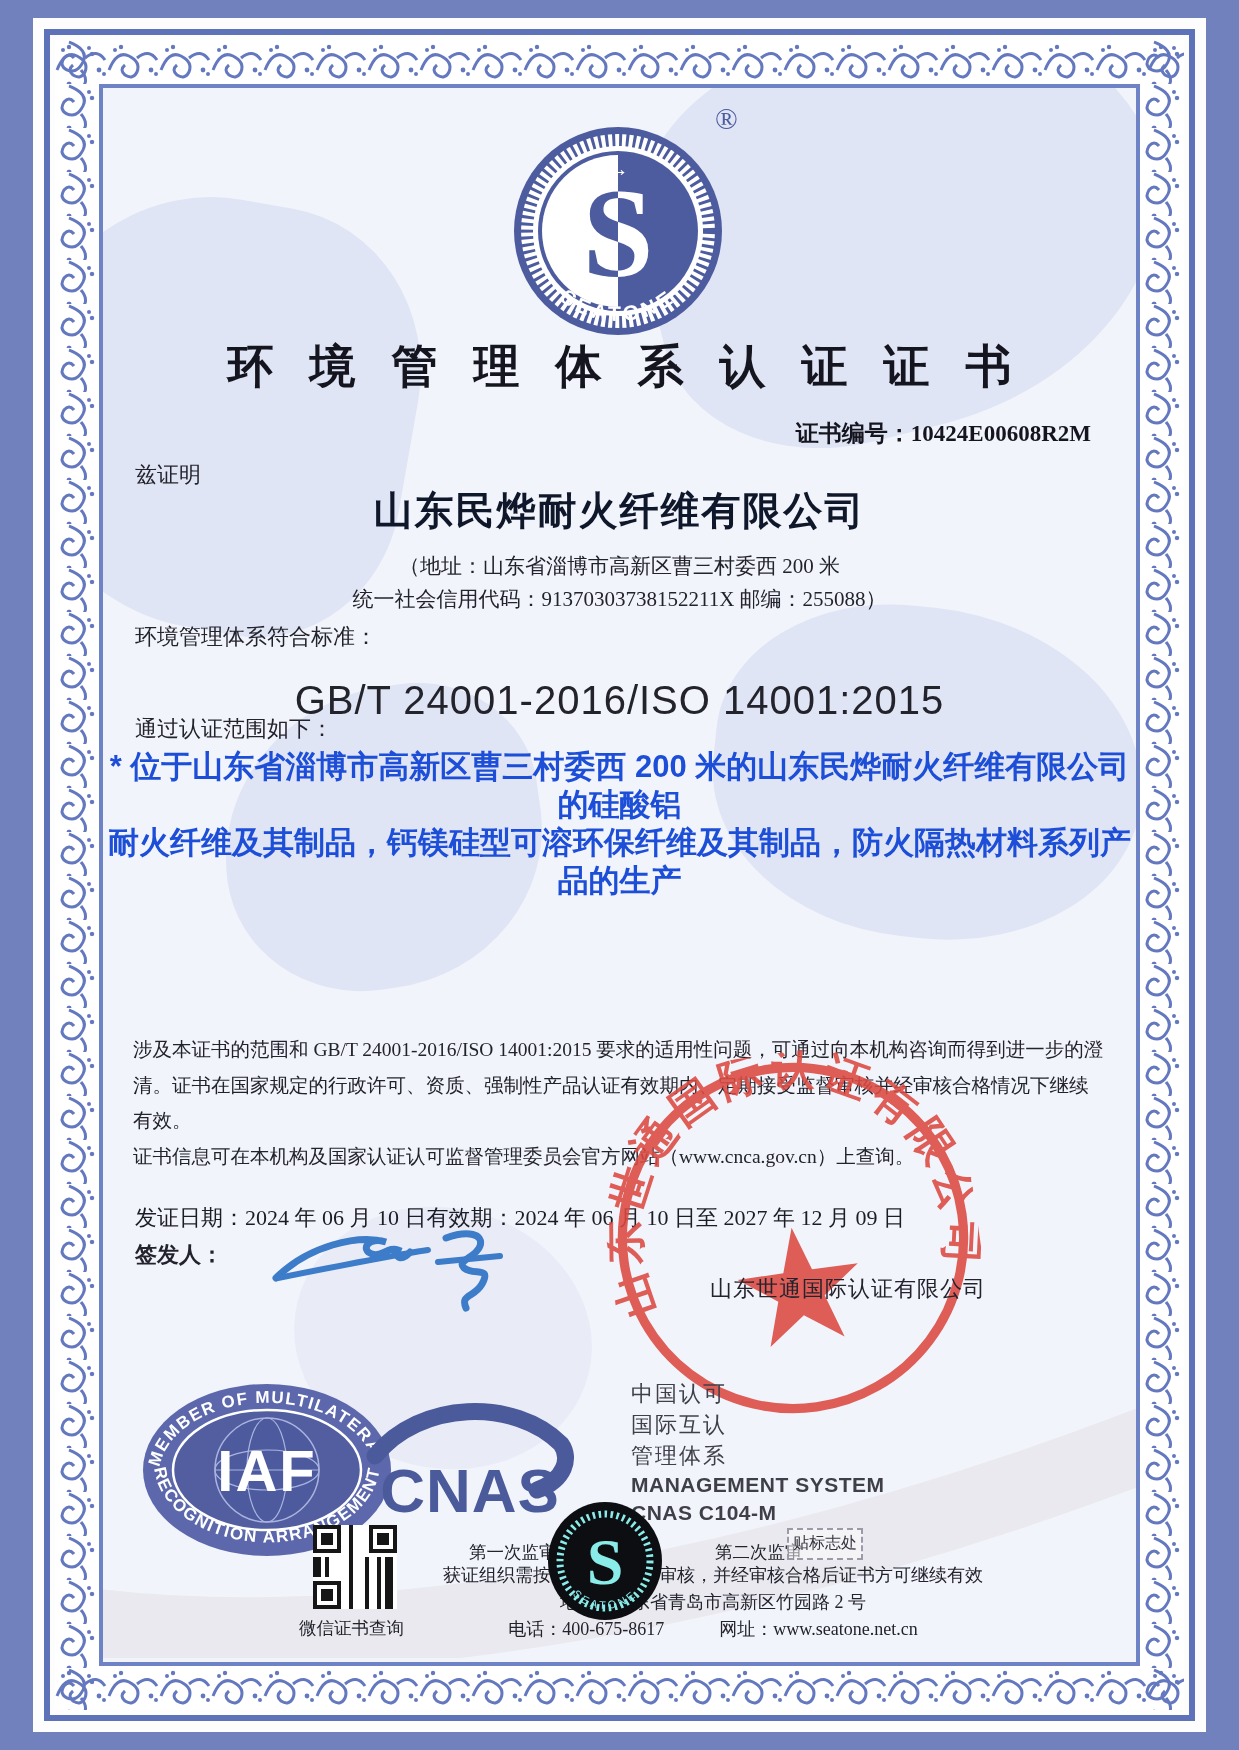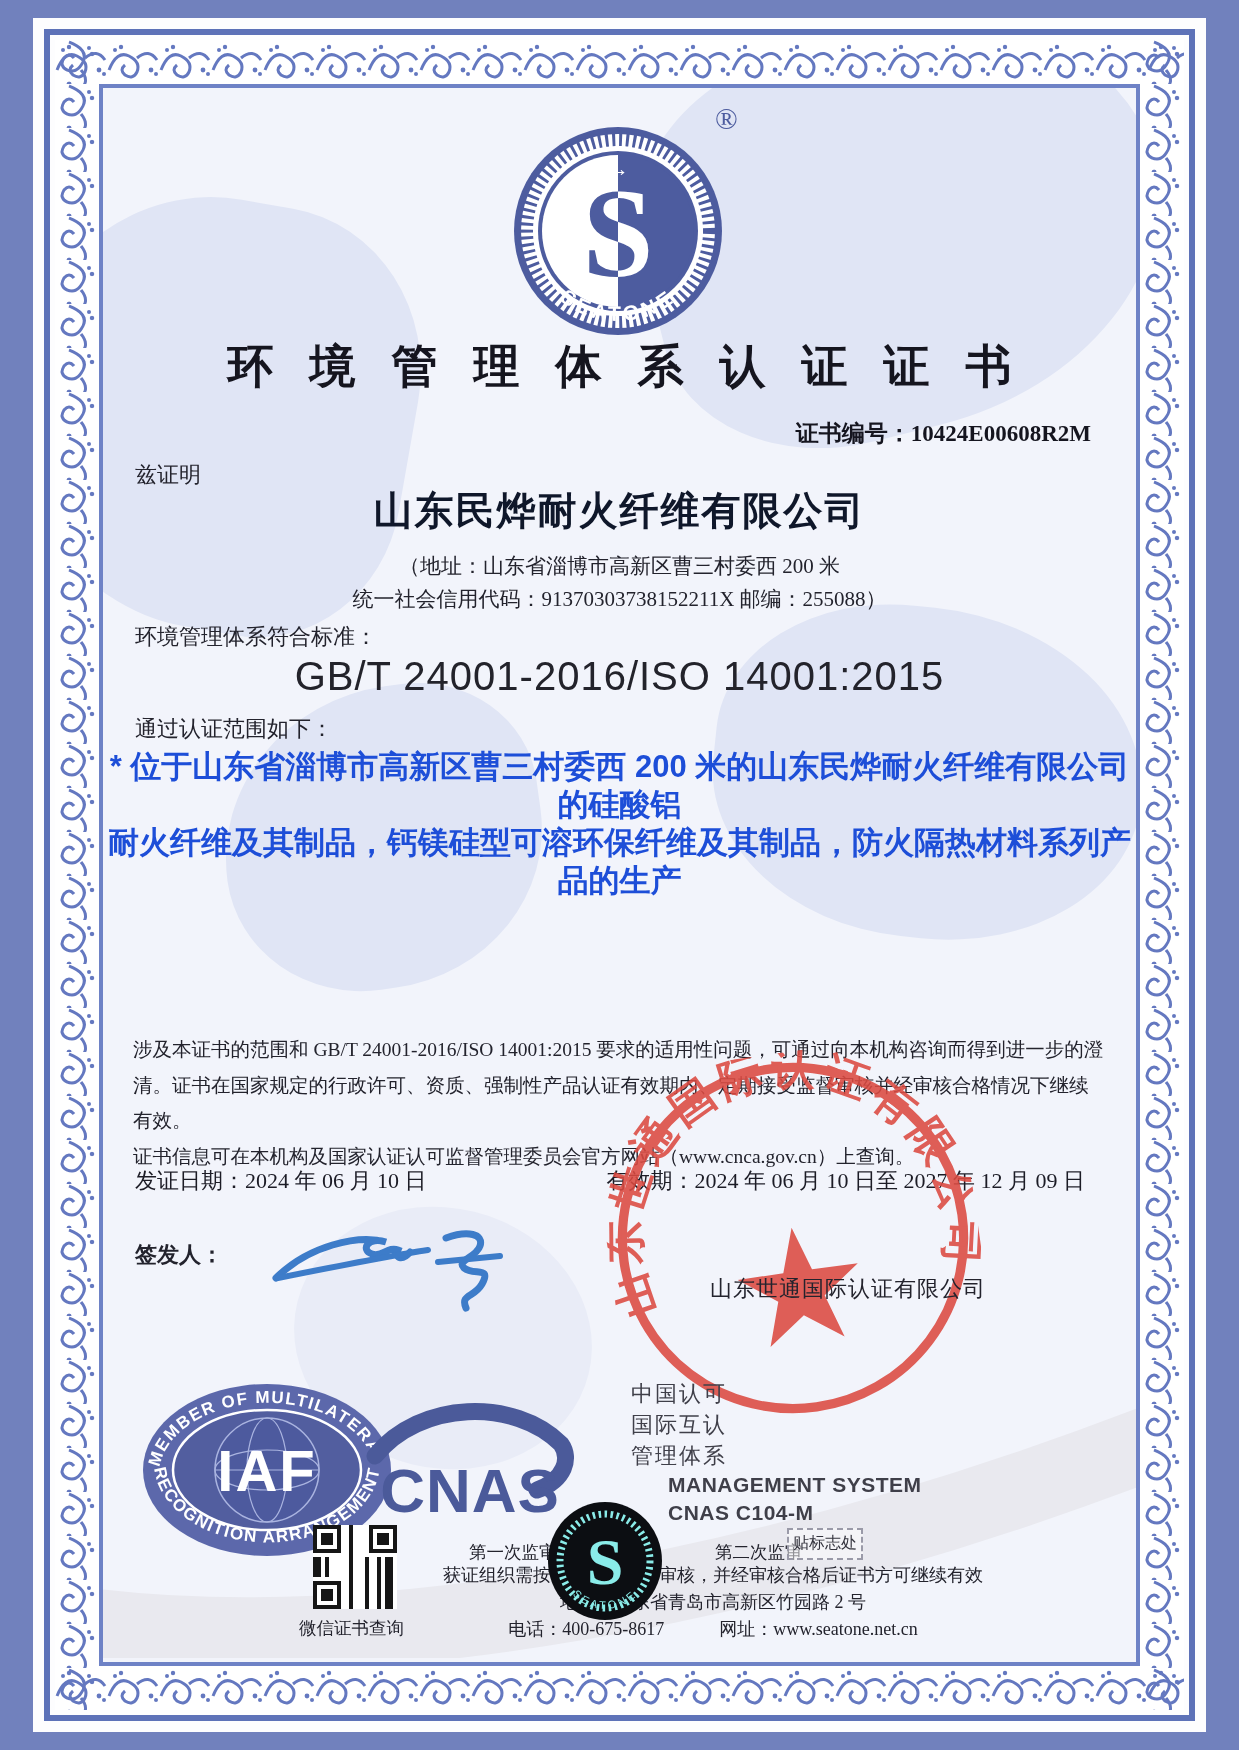--- a/index.html
+++ b/index.html
@@ -21,25 +21,25 @@
   .abs{position:absolute;z-index:2;}
   .center{left:0;right:0;text-align:center;}
   .title{font-size:46px;font-weight:700;color:#15151f;letter-spacing:36px;margin-right:-36px;white-space:nowrap;}
   .certno{font-size:23px;font-weight:700;color:#15151f;}
   .label{font-size:22px;color:#23232d;}
   .company{font-size:39px;font-weight:700;color:#0f172a;font-family:"Liberation Sans",sans-serif;letter-spacing:2px;}
   .addr{font-size:21px;color:#23232d;}
   .standard{font-size:40px;color:#23232b;font-family:"Liberation Sans",sans-serif;letter-spacing:1px;}
   .scope{font-size:31px;font-weight:600;color:#1d4ed8;line-height:38px;font-family:"Liberation Sans",sans-serif;}
   .notes{font-size:19.5px;color:#23232d;line-height:35.5px;}
-  .dates{font-size:22px;color:#1c1c26;display:flex;justify-content:space-between;}
+  .dates{font-size:22px;color:#1c1c26;display:flex;margin-top:37px;}
   .issuer{font-size:22px;color:#23232d;letter-spacing:1px;}
   .cnastext{font-family:"Liberation Sans",sans-serif;color:#3f3f49;}
   .cnastext .zh{font-size:22px;line-height:31px;letter-spacing:2px;}
-  .cnastext .en{font-size:21px;font-weight:700;line-height:28px;letter-spacing:.5px;margin-left:37px;}
+  .cnastext .en{font-size:21px;font-weight:700;line-height:28px;letter-spacing:.5px;}
   .qr{position:absolute;width:84px;height:84px;background:#fff;}
   .qr .cells{position:absolute;inset:0;display:grid;grid-template-columns:repeat(21,4px);grid-template-rows:repeat(21,4px);}
   .qr .cells i{display:block;}
   .qr .cells i.on{background:#161616;}
   .qr-f{position:absolute;width:20px;height:20px;border:4px solid #161616;background:#fff;box-sizing:content-box;}
   .qr-f::after{content:"";position:absolute;left:4px;top:4px;width:12px;height:12px;background:#161616;}
   .qr-f.tl{left:0;top:0}.qr-f.tr{right:0;top:0}.qr-f.bl{left:0;bottom:0}
   .smalltext{font-size:17.5px;color:#23232d;}
   .ftline{font-size:18px;color:#23232d;line-height:27px;}
   .sticker{border:2px dashed #9a9aa8;color:#33333d;font-size:16px;line-height:26px;text-align:center;background:rgba(255,255,255,.5);}
@@ -130,21 +130,21 @@
         <div class="abs label" style="left:32px;top:372px;">兹证明</div>
 
         <div class="abs center" style="top:396px;">
           <span class="company">山东民烨耐火纤维有限公司</span>
         </div>
 
         <div class="abs center addr" style="top:464px;">（地址：山东省淄博市高新区曹三村委西 200 米</div>
         <div class="abs center addr" style="top:497px;">统一社会信用代码：91370303738152211X 邮编：255088）</div>
 
         <div class="abs label" style="left:32px;top:534px;">环境管理体系符合标准：</div>
-        <div class="abs center standard" style="top:566px;">GB/T 24001-2016/ISO 14001:2015</div>
+        <div class="abs center standard" style="top:590px;">GB/T 24001-2016/ISO 14001:2015</div>
 
         <div class="abs label" style="left:32px;top:626px;">通过认证范围如下：</div>
 
         <div class="abs center scope" style="top:660px;">
           <div>* 位于山东省淄博市高新区曹三村委西 200 米的山东民烨耐火纤维有限公司的硅酸铝</div>
           <div>耐火纤维及其制品，钙镁硅型可溶环保纤维及其制品，防火隔热材料系列产品的生产</div>
         </div>
 
         <div class="abs notes" style="left:30px;top:944px;width:973px;">
           <div>涉及本证书的范围和 GB/T 24001-2016/ISO 14001:2015 要求的适用性问题，可通过向本机构咨询而得到进一步的澄</div>

